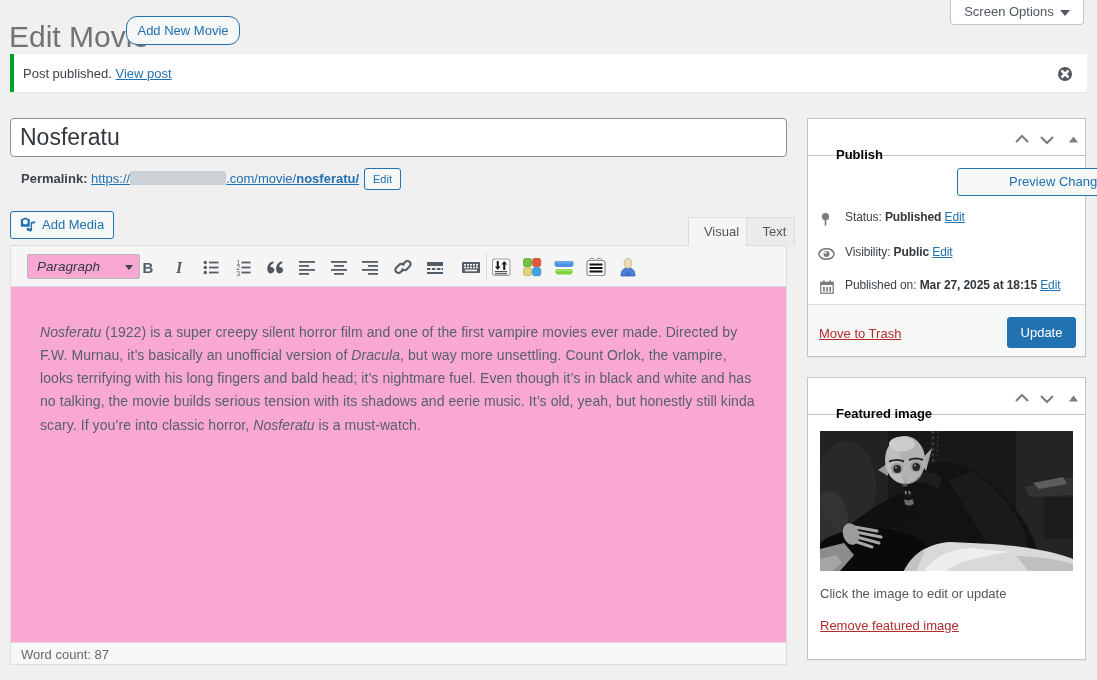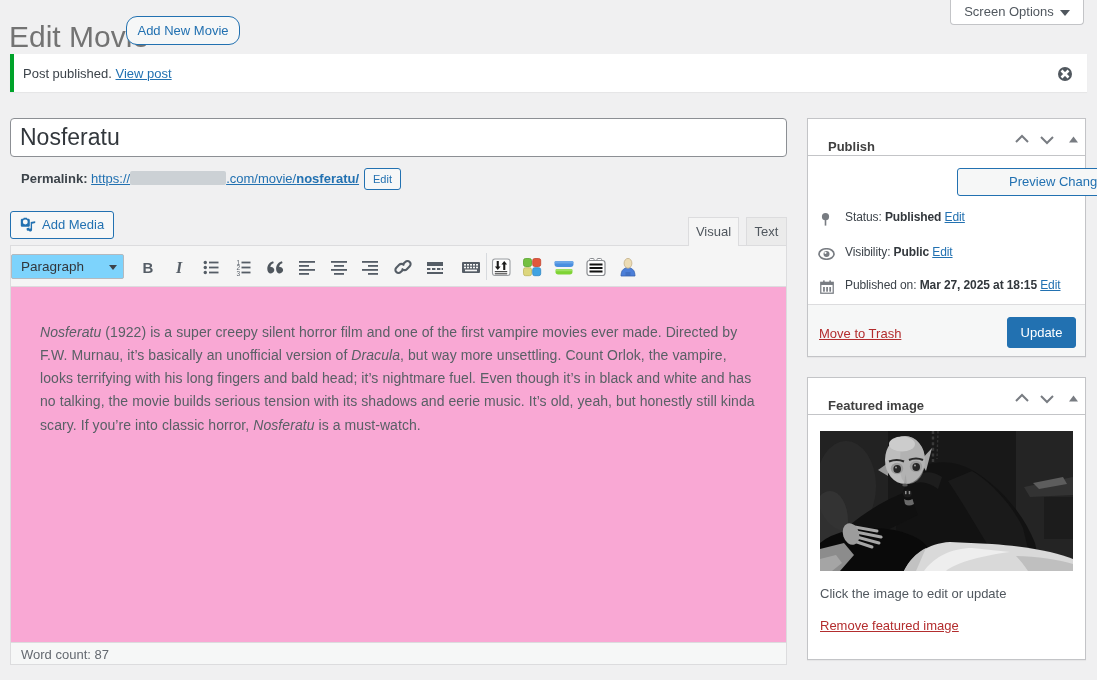--- a/index.html
+++ b/index.html
@@ -21,44 +21,44 @@
 
 #permalink{left:21px;top:171px;color:#3c434a;}
 #permalink b{font-weight:700;}
 .blur{display:inline-block;width:96px;height:14px;background:#ccd1d5;border-radius:2px;vertical-align:-2px;}
 #permedit{left:364px;top:168px;height:20px;line-height:20px;padding:0 8px;background:#f6f7f7;border:1px solid #2271b1;border-radius:3px;color:#2271b1;font-size:11px;}
 
 #addmedia{left:10px;top:211px;width:102px;height:26px;background:#f6f7f7;border:1px solid #2271b1;border-radius:3px;color:#2271b1;line-height:26px;}
 #addmedia svg{position:absolute;left:8px;top:4px;}
 #addmedia span{position:absolute;left:31px;}
 
-.tab{top:217px;height:27px;border:1px solid #dcdcde;border-bottom:none;color:#50575e;text-align:center;line-height:28px;}
+.tab{top:217px;height:27px;border:1px solid #dcdcde;border-bottom:none;color:#50575e;text-align:center;line-height:28px;padding-left:8px;}
 #tabvisual{left:688px;width:49px;background:#f5f5f5;height:28px;z-index:3;}
 #tabtext{left:746px;width:39px;background:#ebebeb;}
 
 #editor{left:10px;top:245px;width:775px;height:418px;background:#fff;border:1px solid #dcdcde;}
 #toolbar{position:absolute;left:0;top:0;width:775px;height:40px;background:#f5f5f5;border-bottom:1px solid #dcdcde;}
-#paradrop{position:absolute;left:0;top:8px;width:102px;height:23px;background:#7dd3fc;border:1px solid #b4b9be;border-radius:2px;color:#32373c;line-height:24px;padding-left:9px;font-size:13.5px;}
+#paradrop{position:absolute;left:16px;top:8px;width:102px;height:23px;background:#f9a8d4;border:1px solid #b4b9be;border-radius:2px;color:#32373c;line-height:24px;padding-left:9px;font-size:13.5px;font-style:italic;}
 #paradrop .tri{position:absolute;right:6px;top:10px;width:0;height:0;border-left:4.5px solid transparent;border-right:4.5px solid transparent;border-top:5.5px solid #3c434a;}
 .ticon{position:absolute;top:9px;width:24px;height:24px;}
 #toolsep{position:absolute;left:475px;top:7px;width:1px;height:27px;background:#d7dade;}
 
 #content{position:absolute;left:0;top:41px;width:775px;height:355px;background:#f9a8d4;}
 #ctext{position:absolute;left:29px;top:33.5px;font-size:14px;line-height:23.3px;color:#596066;letter-spacing:.07px;}
 
 #statusbar{position:absolute;left:0;top:396px;width:775px;height:21px;background:#f6f7f7;border-top:1px solid #dcdcde;color:#646970;}
 #wordcount{position:absolute;left:10px;top:4px;}
 #lastedited{position:absolute;right:11px;top:4.5px;font-size:12.5px;letter-spacing:-0.1px;}
 .blur2{display:inline-block;width:22px;height:13px;background:#c5cacE;vertical-align:-2px;}
 
 .postbox{background:#fff;border:1px solid #c3c4c7;box-shadow:0 1px 1px rgba(0,0,0,.04);}
 #publish{left:807px;top:118px;width:277px;height:237px;}
 #featured{left:807px;top:377px;width:277px;height:281px;}
 .pbhead{position:absolute;left:0;top:0;width:100%;height:36px;border-bottom:1px solid #c3c4c7;}
-.pbhead h2{margin:8px;position:absolute;left:12px;top:12.5px;font-size:13px;font-weight:700;color:#404040;line-height:1;}
+.pbhead h2{margin:16px;position:absolute;left:12px;top:12.5px;font-size:13px;font-weight:700;color:#000000;line-height:1;}
 .ctrl{position:absolute;top:14px;}
 
 #previewbtn{left:149px;top:49px;width:116px;height:26px;background:#f6f7f7;border:1px solid #2271b1;border-radius:3px;color:#2271b1;text-align:center;line-height:26px;}
 .pubrow{position:absolute;left:37px;color:#3c434a;letter-spacing:-0.1px;font-size:12px;}
 .pubrow b{color:#32373c;}
 .pubicon{position:absolute;left:10px;}
 #pubfooter{position:absolute;left:0;top:185px;width:100%;height:51px;background:#f6f7f7;border-top:1px solid #dcdcde;}
 #trash{position:absolute;left:11px;top:21px;color:#b32d2e;}
 #updatebtn{position:absolute;left:199px;top:12px;width:67px;height:29px;background:#2271b1;border:1px solid #2271b1;border-radius:3px;color:#fff;text-align:center;line-height:29px;}
 

